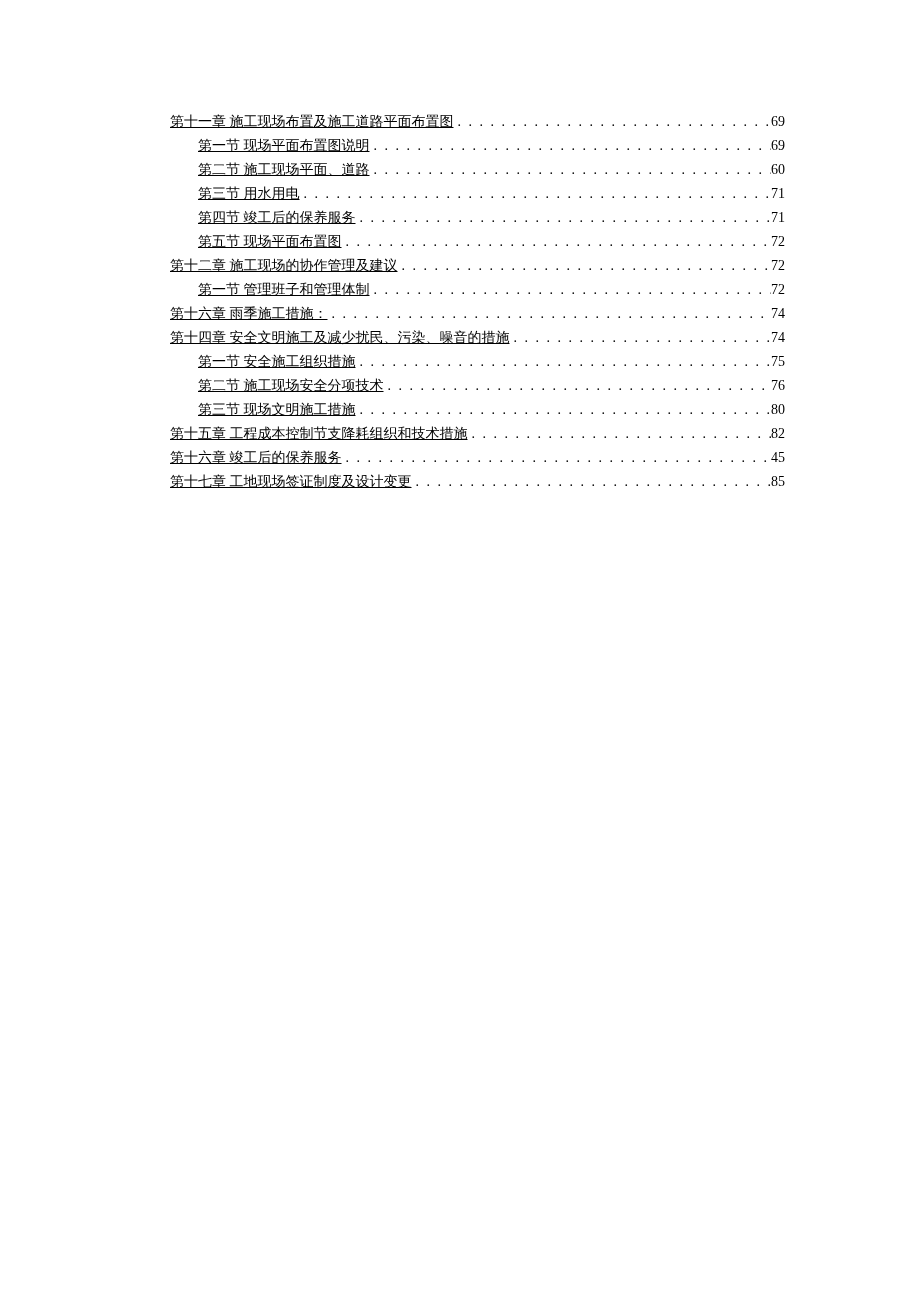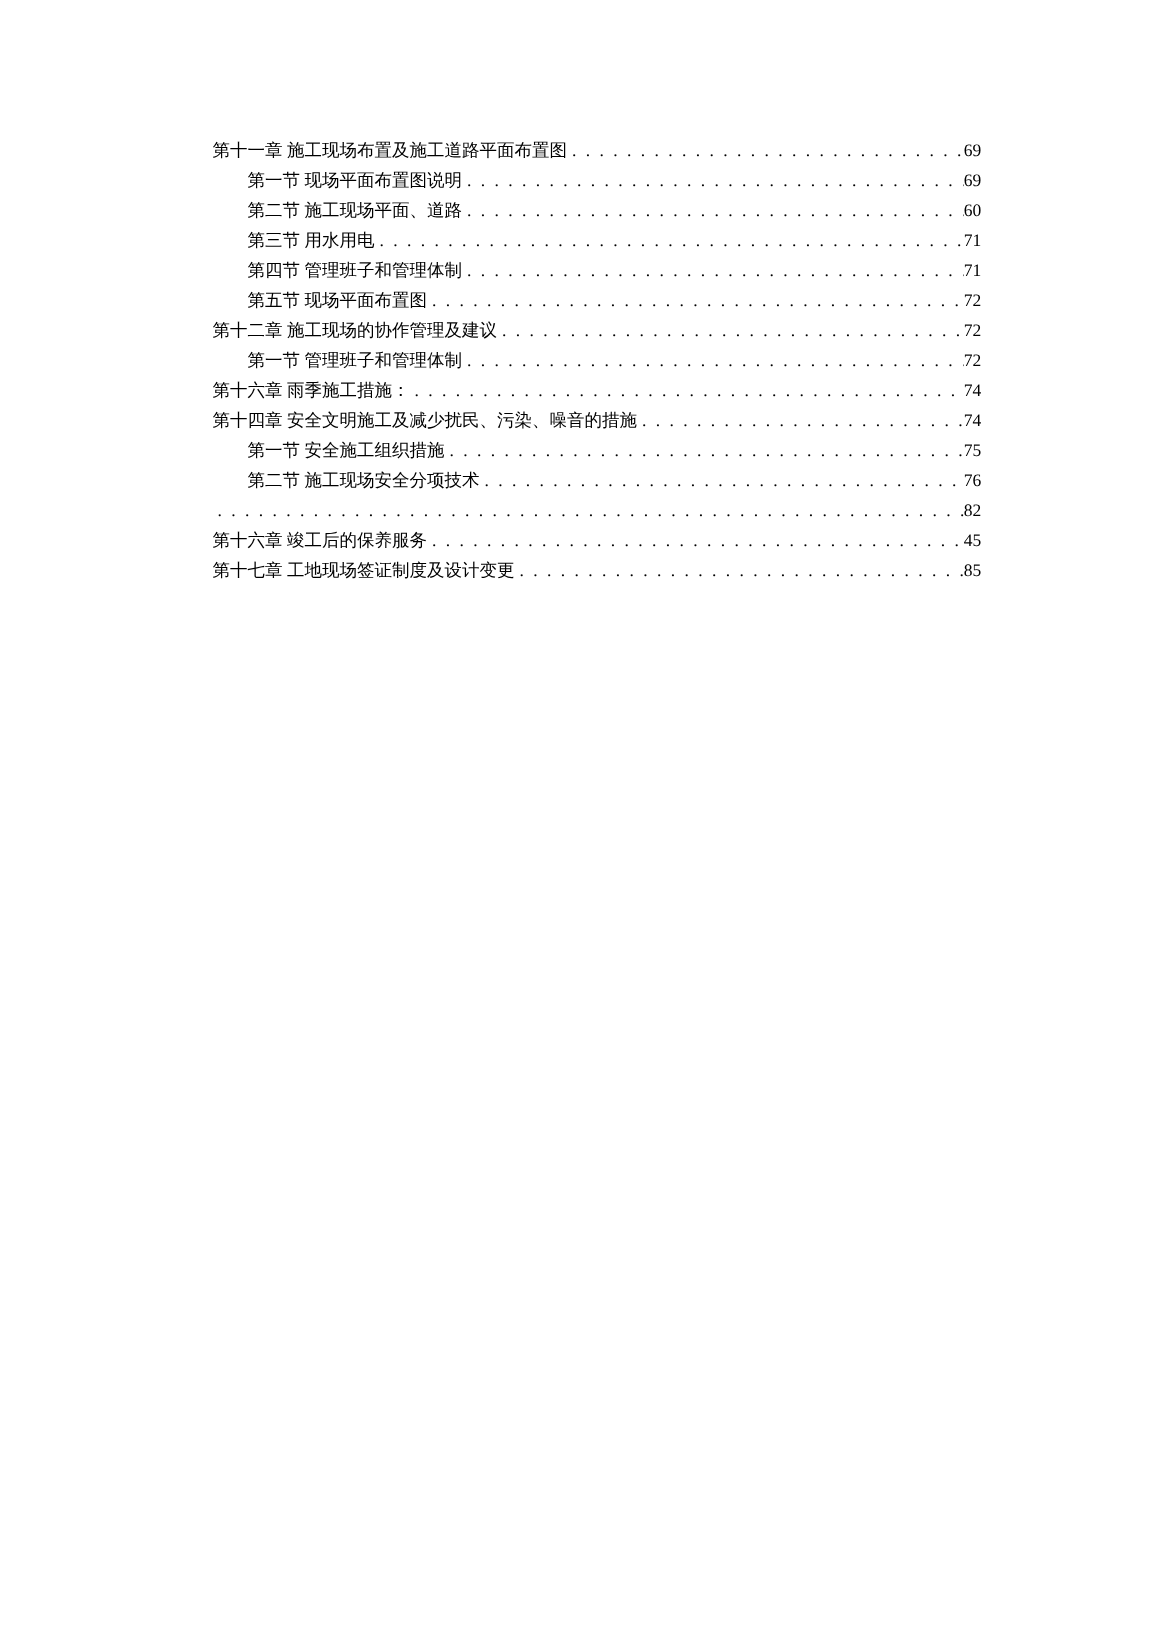--- a/index.html
+++ b/index.html
@@ -26,20 +26,21 @@
   }
   .toc-entry.level1 {
     margin-left: 0;
   }
   .toc-entry.level2 {
     margin-left: 28px;
     justify-content: space-between;
   }
   .toc-label {
     flex: 0 0 auto;
+    text-decoration: underline;
   }
   .toc-dots {
     flex: 1 1 auto;
     overflow: hidden;
     letter-spacing: 2px;
     color: #000;
     padding: 0 4px;
   }
   .toc-dots::after {
     content: ". . . . . . . . . . . . . . . . . . . . . . . . . . . . . . . . . . . . . . . . . . . . . . . . . . . . . . . . . . . . . . . . . . . . . . . . . . . . . . . . . . . . . . . . . . . . . . . . . . . . . . . . . . . .";
@@ -69,21 +70,21 @@
         <span class="toc-label">第二节 施工现场平面、道路</span>
         <span class="toc-dots"></span>
         <span class="toc-page">60</span>
       </div>
       <div class="toc-entry level2">
         <span class="toc-label">第三节 用水用电</span>
         <span class="toc-dots"></span>
         <span class="toc-page">71</span>
       </div>
       <div class="toc-entry level2">
-        <span class="toc-label">第四节 管理班子和管理体制</span>
+        <span class="toc-label">第四节 竣工后的保养服务</span>
         <span class="toc-dots"></span>
         <span class="toc-page">71</span>
       </div>
       <div class="toc-entry level2">
         <span class="toc-label">第五节 现场平面布置图</span>
         <span class="toc-dots"></span>
         <span class="toc-page">72</span>
       </div>
       <div class="toc-entry level1">
         <span class="toc-label">第十二章 施工现场的协作管理及建议</span>
@@ -108,21 +109,27 @@
       <div class="toc-entry level2">
         <span class="toc-label">第一节 安全施工组织措施</span>
         <span class="toc-dots"></span>
         <span class="toc-page">75</span>
       </div>
       <div class="toc-entry level2">
         <span class="toc-label">第二节 施工现场安全分项技术</span>
         <span class="toc-dots"></span>
         <span class="toc-page">76</span>
       </div>
+      <div class="toc-entry level2">
+        <span class="toc-label">第三节 现场文明施工措施</span>
+        <span class="toc-dots"></span>
+        <span class="toc-page">80</span>
+      </div>
       <div class="toc-entry level1">
+        <span class="toc-label">第十五章 工程成本控制节支降耗组织和技术措施</span>
         <span class="toc-dots"></span>
         <span class="toc-page">82</span>
       </div>
       <div class="toc-entry level1">
         <span class="toc-label">第十六章 竣工后的保养服务</span>
         <span class="toc-dots"></span>
         <span class="toc-page">45</span>
       </div>
       <div class="toc-entry level1">
         <span class="toc-label">第十七章 工地现场签证制度及设计变更</span>

